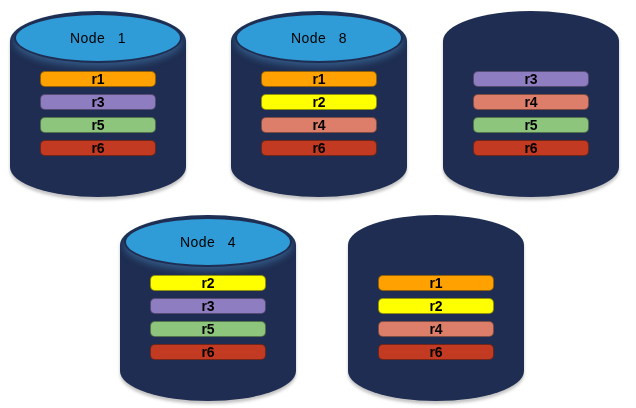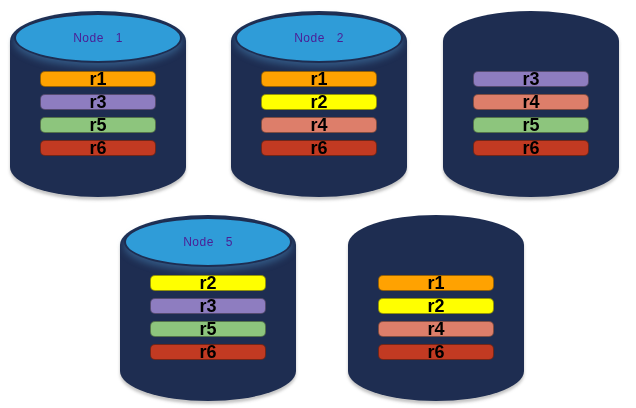--- a/index.html
+++ b/index.html
@@ -30,42 +30,42 @@
   .cyl-top {
     position: absolute; left: 4px; right: 4px; top: 2px; height: 50px;
     border-radius: 50%;
     border: 2px solid #1E2D51;
     box-sizing: border-box;
     display: flex; align-items: center; justify-content: center;
     box-shadow: 0 4px 7px rgba(90,170,225,0.35);
   }
 
   .cyl-title {
-    color: #4c1d95;
-    font-size: 12px;
+    color: #000000;
+    font-size: 14px;
     letter-spacing: 0.5px;
     word-spacing: 8px;                    
     white-space: nowrap;
   }
 
   .bars {
     position: absolute; left: 30px; right: 30px; top: 60px;
     display: flex; flex-direction: column; gap: 7px;
   }
 
   .bar {
     height: 16px;
     border-radius: 5px;
     border: 1px solid rgba(15,15,15,0.45);
     box-sizing: border-box;
     display: flex; align-items: center; justify-content: center;
   }
 
   .bar-label {
-    font-size: 18px;
+    font-size: 14px;
     font-weight: 700;
     color: #000000;
     line-height: 1;
   }
 </style>
 </head>
 <body>
 
 <div class="canvas">
 
@@ -86,21 +86,21 @@
       </div>
       <div class="bar" style="background-color: rgb(194, 58, 34);">
         <span class="bar-label">r6</span>
       </div>
     </div>
   </div>
 
   <div class="cyl pos-n2">
     <div class="cyl-body" style="background-color: rgb(30, 45, 81);"></div>
     <div class="cyl-top" style="background-color: rgb(47, 156, 216);">
-      <span class="cyl-title">Node 2</span>
+      <span class="cyl-title">Node 8</span>
     </div>
     <div class="bars">
       <div class="bar" style="background-color: rgb(255, 162, 1);">
         <span class="bar-label">r1</span>
       </div>
       <div class="bar" style="background-color: rgb(255, 255, 0);">
         <span class="bar-label">r2</span>
       </div>
       <div class="bar" style="background-color: rgb(221, 126, 106);">
         <span class="bar-label">r4</span>
@@ -125,21 +125,21 @@
       </div>
       <div class="bar" style="background-color: rgb(194, 58, 34);">
         <span class="bar-label">r6</span>
       </div>
     </div>
   </div>
 
   <div class="cyl pos-n4">
     <div class="cyl-body" style="background-color: rgb(30, 45, 81);"></div>
     <div class="cyl-top" style="background-color: rgb(47, 156, 216);">
-      <span class="cyl-title">Node 5</span>
+      <span class="cyl-title">Node 4</span>
     </div>
     <div class="bars">
       <div class="bar" style="background-color: rgb(255, 255, 0);">
         <span class="bar-label">r2</span>
       </div>
       <div class="bar" style="background-color: rgb(142, 125, 192);">
         <span class="bar-label">r3</span>
       </div>
       <div class="bar" style="background-color: rgb(141, 197, 125);">
         <span class="bar-label">r5</span>

